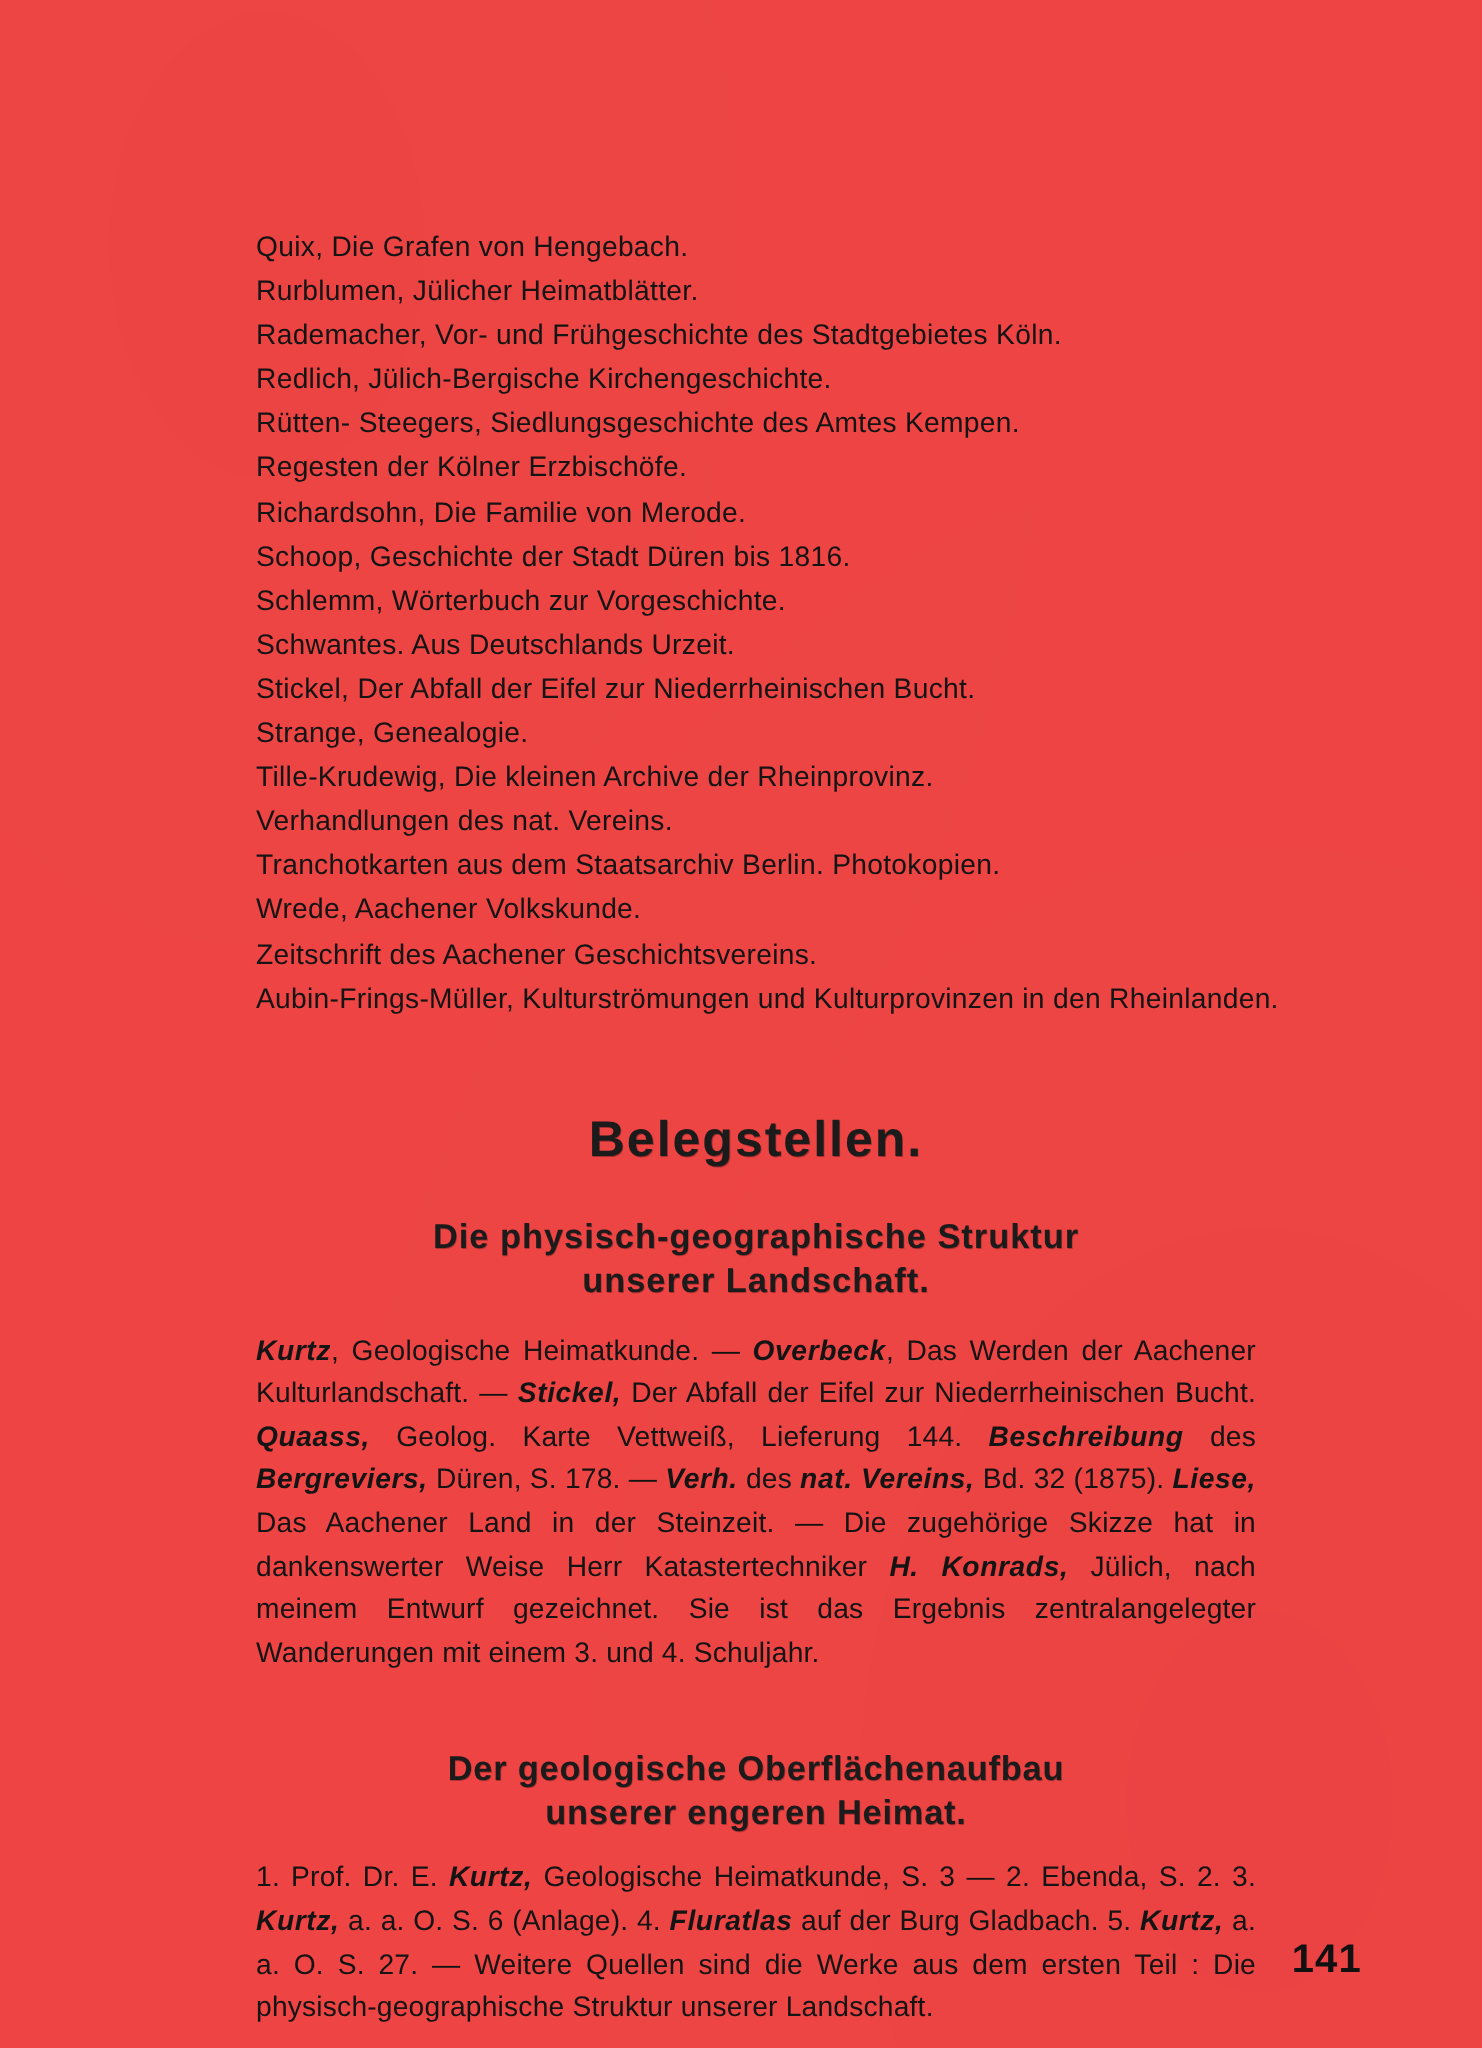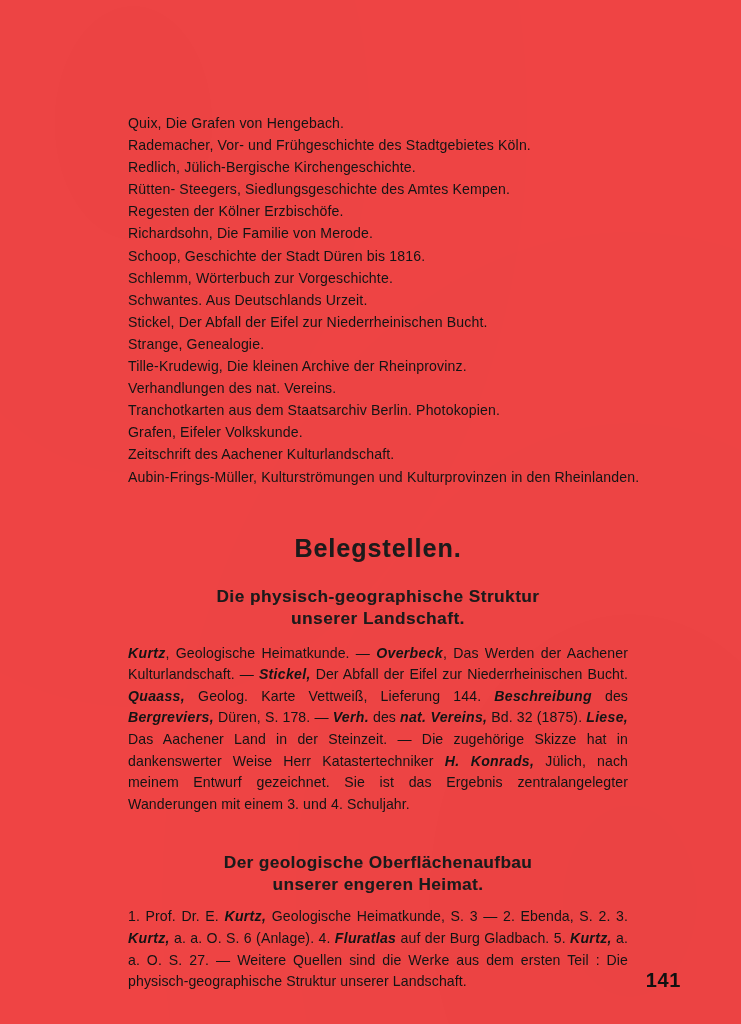--- a/index.html
+++ b/index.html
@@ -110,35 +110,36 @@
 </head>
 <body>
 
 <div class="page">
   <div class="scan-tint"></div>
 
   <div class="content">
 
     <ul class="biblio">
       <li>Quix, Die Grafen von Hengebach.</li>
+      <li>Rurblumen, Jülicher Heimatblätter.</li>
       <li>Rademacher, Vor- und Frühgeschichte des Stadtgebietes Köln.</li>
       <li>Redlich, Jülich-Bergische Kirchengeschichte.</li>
       <li>Rütten- Steegers, Siedlungsgeschichte des Amtes Kempen.</li>
       <li>Regesten der Kölner Erzbischöfe.</li>
       <li>Richardsohn, Die Familie von Merode.</li>
       <li>Schoop, Geschichte der Stadt Düren bis 1816.</li>
       <li>Schlemm, Wörterbuch zur Vorgeschichte.</li>
       <li>Schwantes. Aus Deutschlands Urzeit.</li>
       <li>Stickel, Der Abfall der Eifel zur Niederrheinischen Bucht.</li>
       <li>Strange, Genealogie.</li>
       <li>Tille-Krudewig, Die kleinen Archive der Rheinprovinz.</li>
       <li>Verhandlungen des nat. Vereins.</li>
       <li>Tranchotkarten aus dem Staatsarchiv Berlin. Photokopien.</li>
-      <li>Grafen, Eifeler Volkskunde.</li>
-      <li>Zeitschrift des Aachener Kulturlandschaft.</li>
+      <li>Wrede, Aachener Volkskunde.</li>
+      <li>Zeitschrift des Aachener Geschichtsvereins.</li>
       <li>Aubin-Frings-Müller, Kulturströmungen und Kulturprovinzen in den Rheinlanden.</li>
     </ul>
 
     <h1 class="h-main">Belegstellen.</h1>
 
     <h2 class="h-sub">
       <span>Die physisch-geographische Struktur</span><br>
       <span>unserer Landschaft.</span>
     </h2>
 

